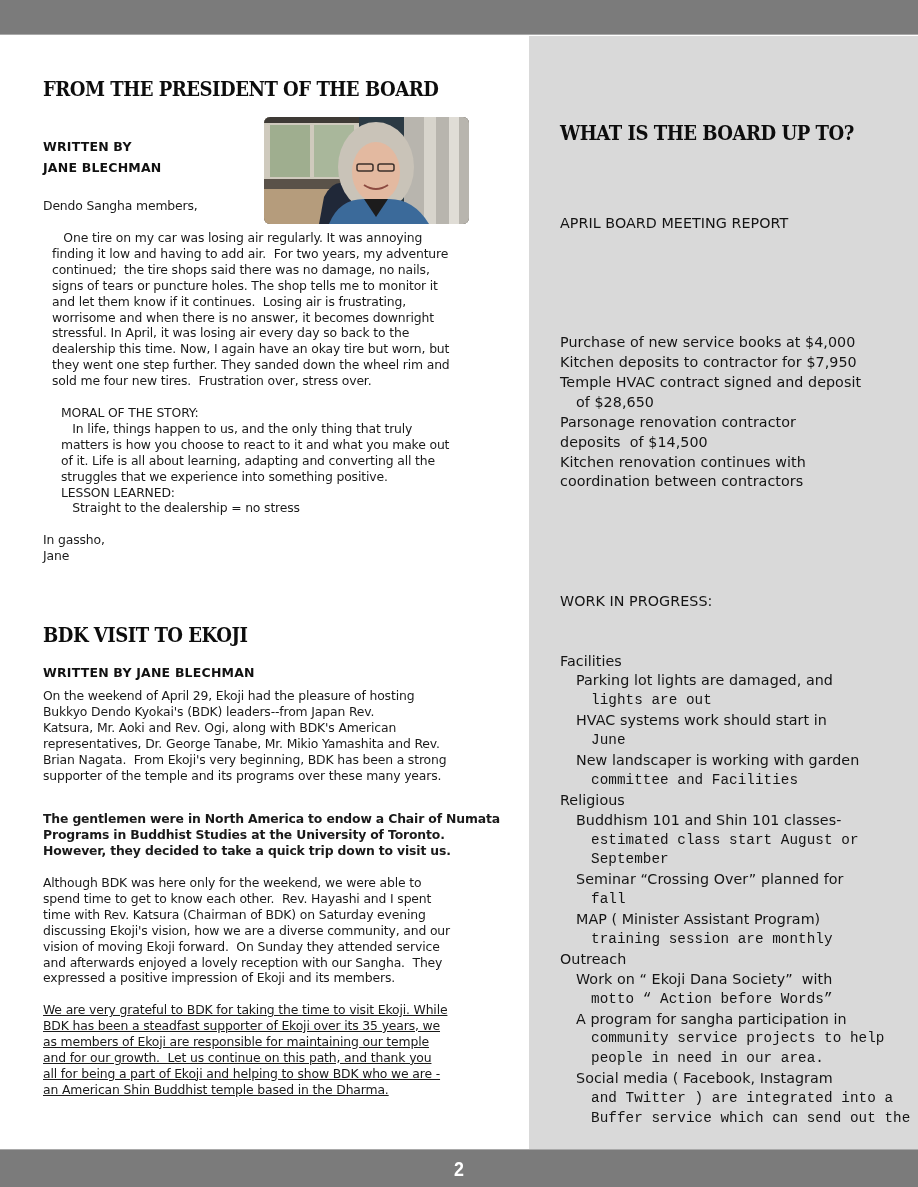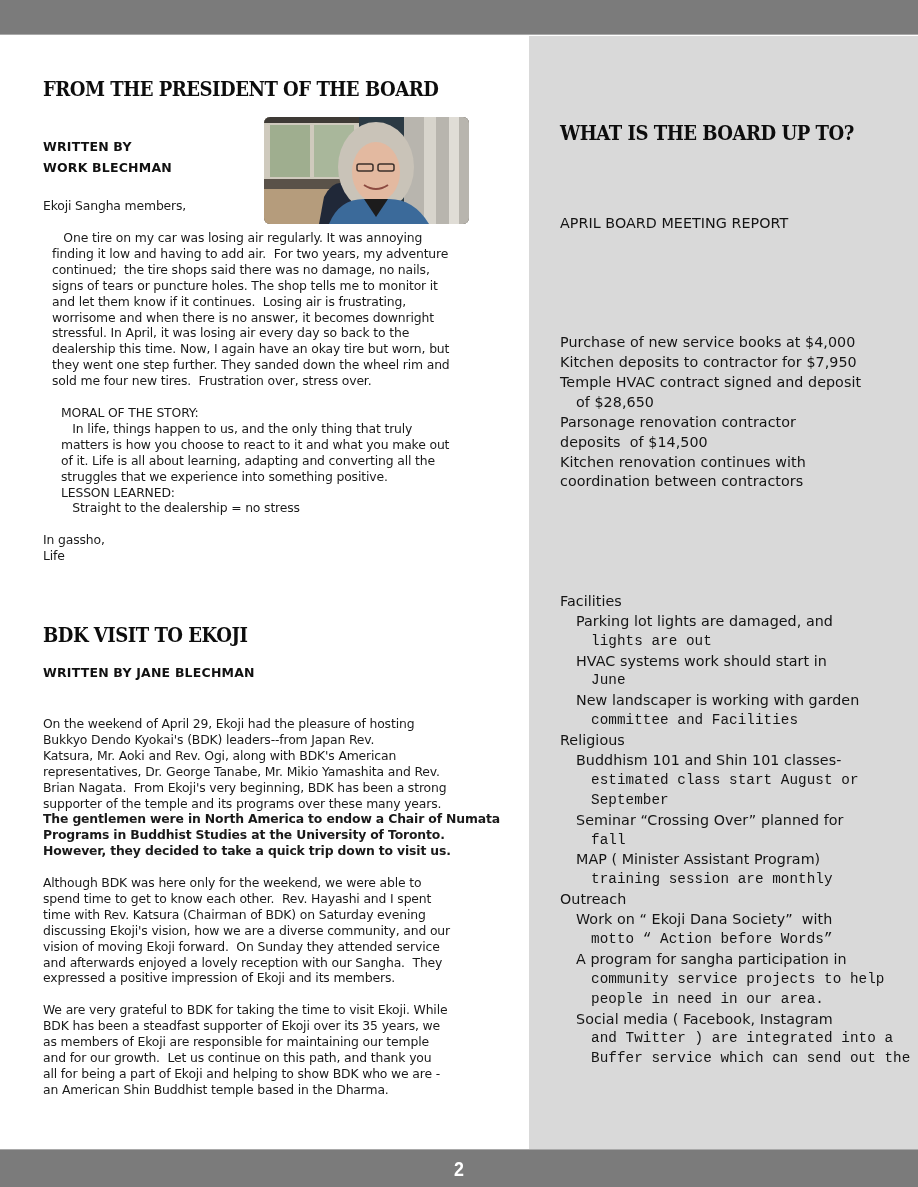--- a/index.html
+++ b/index.html
@@ -30,21 +30,21 @@
 <body>
 
 <div class="top-bar"></div>
 
 <div class="left-col"></div>
 <div class="right-col"></div>
 
 <h1 class="heading" style="left:43px; top:76px;">FROM THE PRESIDENT OF THE BOARD</h1>
 <div class="byline" style="left:43px; top:136px;">
   <div>WRITTEN BY</div>
-  <div>WORK BLECHMAN</div>
+  <div>JANE BLECHMAN</div>
 </div>
 
 <div class="photo" aria-label="Photo of Jane Blechman">
   <svg width="205" height="107" viewBox="0 0 205 107">
     <rect x="0" y="0" width="205" height="107" fill="#6f6a62"></rect>
     <rect x="0" y="0" width="95" height="65" fill="#cfcabd"></rect>
     <rect x="6" y="8" width="40" height="52" fill="#9fae8f"></rect>
     <rect x="50" y="8" width="40" height="52" fill="#a9b79b"></rect>
     <rect x="0" y="0" width="95" height="6" fill="#3e3a35"></rect>
     <rect x="0" y="62" width="95" height="10" fill="#5a5249"></rect>
@@ -57,70 +57,71 @@
     <ellipse cx="112" cy="50" rx="38" ry="45" fill="#c9c3b8"></ellipse>
     <ellipse cx="112" cy="55" rx="24" ry="30" fill="#e3b9a0"></ellipse>
     <rect x="93" y="47" width="16" height="7" rx="2" fill="none" stroke="#3b2f2a" stroke-width="1.5"></rect>
     <rect x="114" y="47" width="16" height="7" rx="2" fill="none" stroke="#3b2f2a" stroke-width="1.5"></rect>
     <path d="M100 68 Q112 76 124 68" stroke="#8c4a40" stroke-width="2" fill="none"></path>
     <path d="M65 107 Q75 82 100 82 L125 82 Q150 82 165 107 Z" fill="#3b6a9a"></path>
     <path d="M100 82 L112 100 L124 82 Z" fill="#1c1c1c"></path>
   </svg>
 </div>
 
-<div class="body-text" style="left:43px; top:198px;">Ekoji Sangha members,</div>
+<div class="body-text" style="left:43px; top:198px;">Dendo Sangha members,</div>
 <div class="body-text" style="left:52px; top:230px;">   One tire on my car was losing air regularly. It was annoying
 finding it low and having to add air.  For two years, my adventure
 continued;  the tire shops said there was no damage, no nails,
 signs of tears or puncture holes. The shop tells me to monitor it
 and let them know if it continues.  Losing air is frustrating,
 worrisome and when there is no answer, it becomes downright
 stressful. In April, it was losing air every day so back to the
 dealership this time. Now, I again have an okay tire but worn, but
 they went one step further. They sanded down the wheel rim and
 sold me four new tires.  Frustration over, stress over.</div>
 <div class="body-text" style="left:61px; top:405px;">MORAL OF THE STORY:
    In life, things happen to us, and the only thing that truly
 matters is how you choose to react to it and what you make out
 of it. Life is all about learning, adapting and converting all the
 struggles that we experience into something positive.
 LESSON LEARNED:
    Straight to the dealership = no stress</div>
 <div class="body-text" style="left:43px; top:532px;">In gassho,
-Life</div>
+Jane</div>
 
 <h1 class="heading" style="left:43px; top:622px;">BDK VISIT TO EKOJI</h1>
 <div class="byline" style="left:43px; top:662px;text-align:center;">WRITTEN BY JANE BLECHMAN</div>
-<div class="body-text" style="left:43px; top:716px;">On the weekend of April 29, Ekoji had the pleasure of hosting
+<div class="body-text" style="left:43px; top:688px;">On the weekend of April 29, Ekoji had the pleasure of hosting
 Bukkyo Dendo Kyokai's (BDK) leaders--from Japan Rev.
 Katsura, Mr. Aoki and Rev. Ogi, along with BDK's American
 representatives, Dr. George Tanabe, Mr. Mikio Yamashita and Rev.
 Brian Nagata.  From Ekoji's very beginning, BDK has been a strong
 supporter of the temple and its programs over these many years.</div>
 <div class="body-text" style="left:43px; top:811px;font-weight:bold;">The gentlemen were in North America to endow a Chair of Numata
 Programs in Buddhist Studies at the University of Toronto.
 However, they decided to take a quick trip down to visit us.</div>
 <div class="body-text" style="left:43px; top:875px;">Although BDK was here only for the weekend, we were able to
 spend time to get to know each other.  Rev. Hayashi and I spent
 time with Rev. Katsura (Chairman of BDK) on Saturday evening
 discussing Ekoji's vision, how we are a diverse community, and our
 vision of moving Ekoji forward.  On Sunday they attended service
 and afterwards enjoyed a lovely reception with our Sangha.  They
 expressed a positive impression of Ekoji and its members.</div>
-<div class="body-text" style="left:43px; top:1002px;">We are very grateful to BDK for taking the time to visit Ekoji. While
+<div class="body-text" style="left:43px; top:1002px;text-decoration:underline;">We are very grateful to BDK for taking the time to visit Ekoji. While
 BDK has been a steadfast supporter of Ekoji over its 35 years, we
 as members of Ekoji are responsible for maintaining our temple
 and for our growth.  Let us continue on this path, and thank you
 all for being a part of Ekoji and helping to show BDK who we are -
 an American Shin Buddhist temple based in the Dharma.</div>
 
 <h1 class="heading" style="left:560px; top:120px;">WHAT IS THE BOARD UP TO?</h1>
 <div class="right-text" style="top:174px;">
   <span class="right-line">APRIL BOARD MEETING REPORT</span>
   <span class="right-line"></span>
   <div id="approved-list"><div><span class="right-line">Purchase of new service books at $4,000</span></div><div><span class="right-line">Kitchen deposits to contractor for $7,950</span></div><div><span class="right-line">Temple HVAC contract signed and deposit</span><span class="right-line indent-1">of $28,650</span></div><div><span class="right-line">Parsonage renovation contractor</span><span class="right-line">deposits  of $14,500</span></div><div><span class="right-line">Kitchen renovation continues with</span><span class="right-line">coordination between contractors</span></div></div>
   <span class="right-line"></span>
+  <span class="right-line">WORK IN PROGRESS:</span>
   <div id="wip-list"><div><span class="right-line">Facilities</span><div><span class="right-line indent-1">Parking lot lights are damaged, and</span><span class="right-line indent-2">lights are out</span></div><div><span class="right-line indent-1">HVAC systems work should start in</span><span class="right-line indent-2">June</span></div><div><span class="right-line indent-1">New landscaper is working with garden</span><span class="right-line indent-2">committee and Facilities</span></div></div><div><span class="right-line">Religious</span><div><span class="right-line indent-1">Buddhism 101 and Shin 101 classes-</span><span class="right-line indent-2">estimated class start August or</span><span class="right-line indent-2">September</span></div><div><span class="right-line indent-1">Seminar “Crossing Over” planned for</span><span class="right-line indent-2">fall</span></div><div><span class="right-line indent-1">MAP ( Minister Assistant Program)</span><span class="right-line indent-2">training session are monthly</span></div></div><div><span class="right-line">Outreach</span><div><span class="right-line indent-1">Work on “ Ekoji Dana Society”  with</span><span class="right-line indent-2">motto “ Action before Words”</span></div><div><span class="right-line indent-1">A program for sangha participation in</span><span class="right-line indent-2">community service projects to help</span><span class="right-line indent-2">people in need in our area.</span></div><div><span class="right-line indent-1">Social media ( Facebook, Instagram</span><span class="right-line indent-2">and Twitter ) are integrated into a</span><span class="right-line indent-2">Buffer service which can send out the</span></div></div></div>
 </div>
 
 <div class="bottom-bar">
   <span class="page-number">2</span>
 </div>
 
 </body></html>

